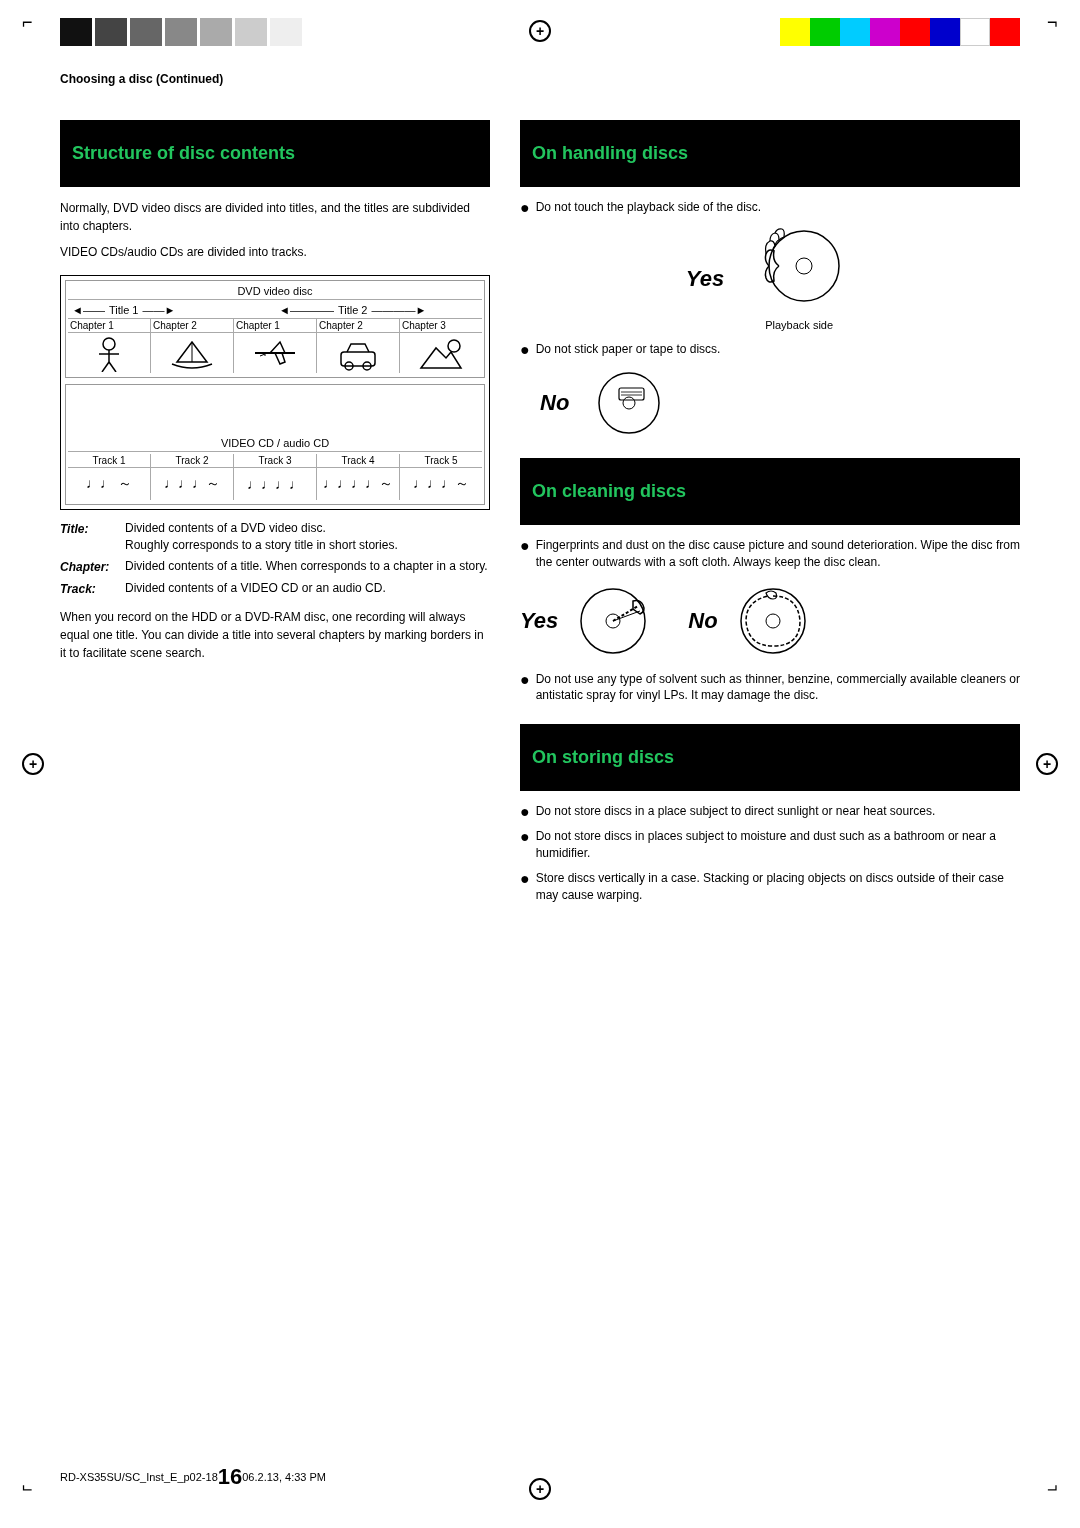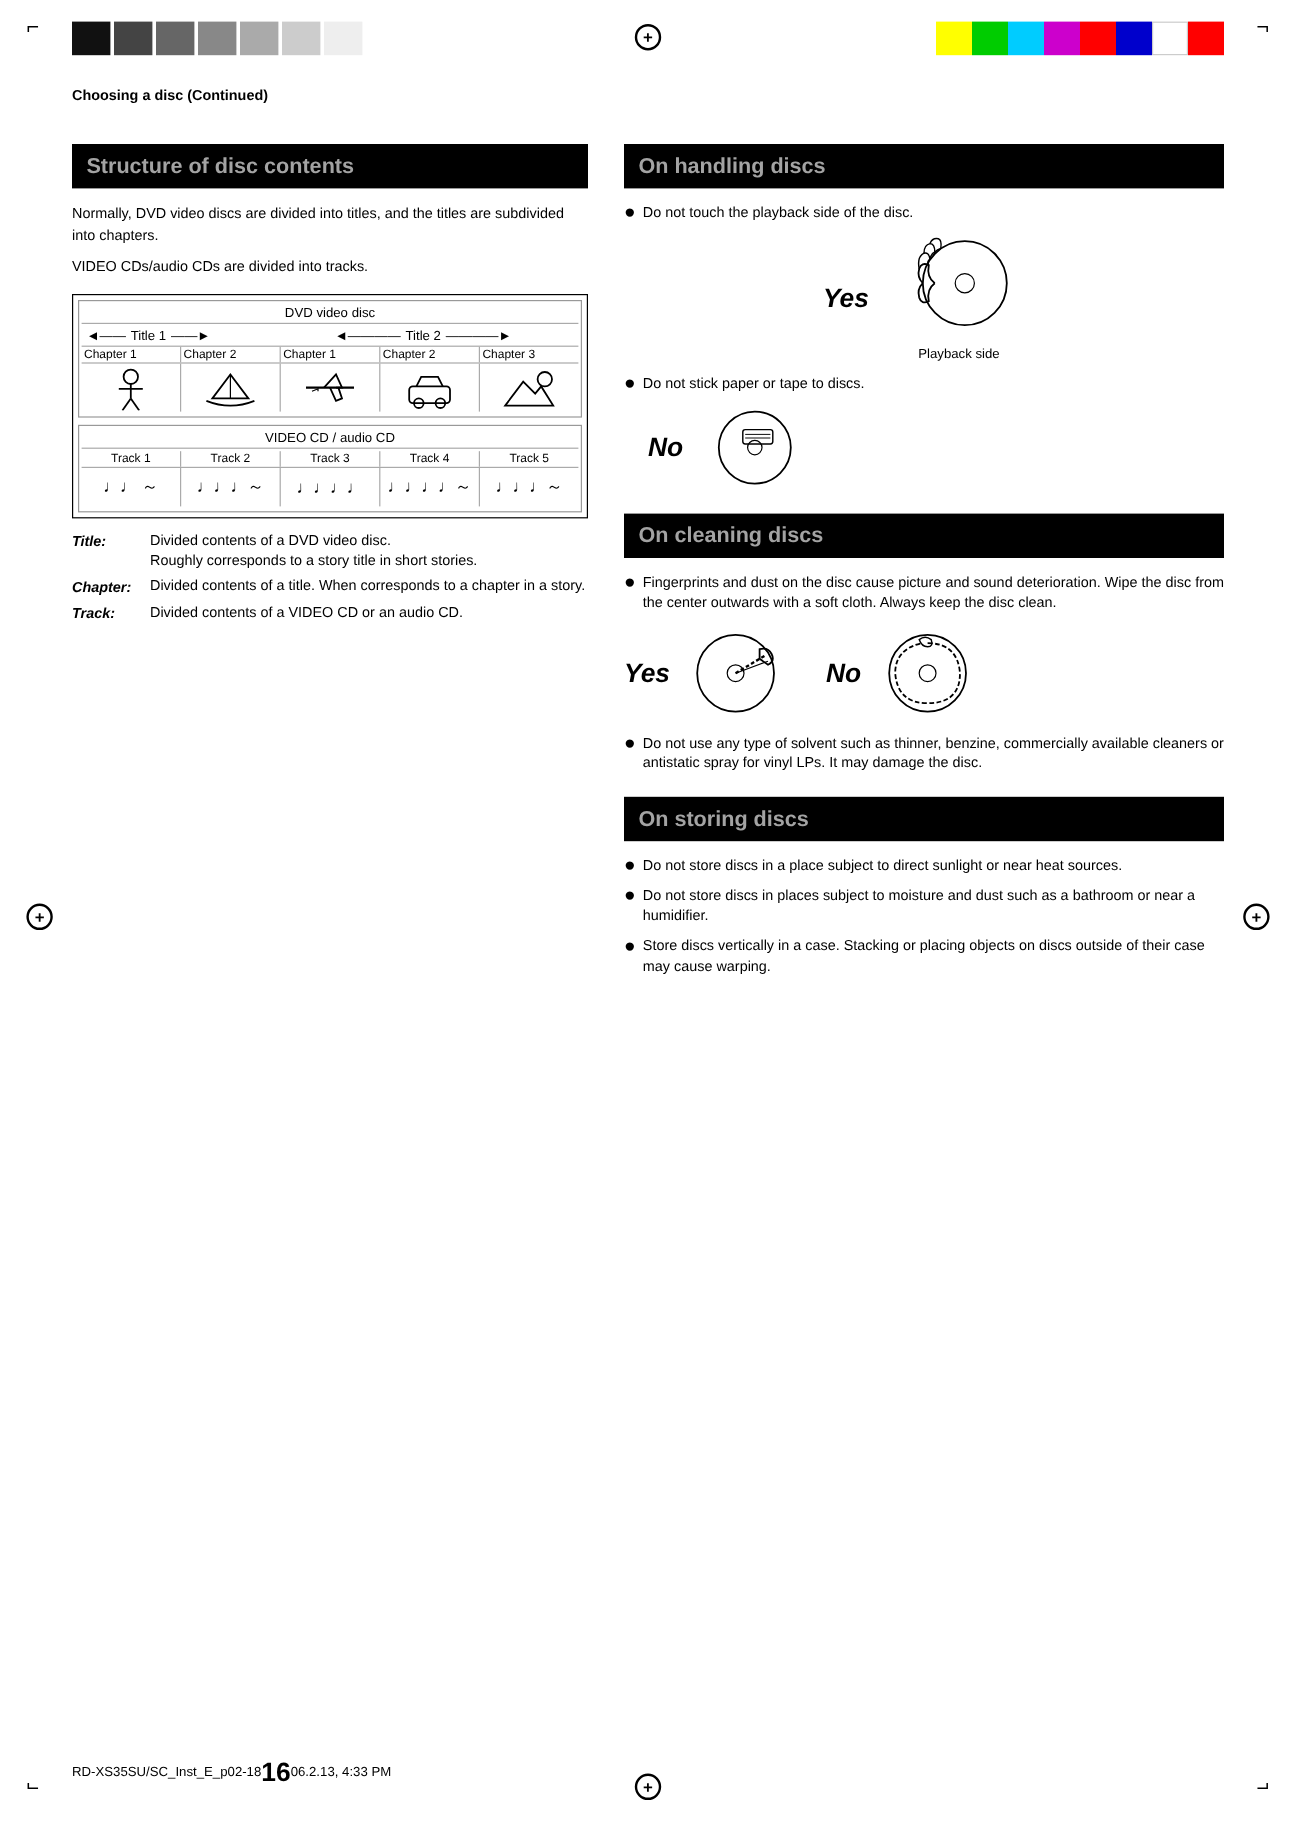--- a/index.html
+++ b/index.html
@@ -82,24 +82,24 @@
     }
 
     
     .right-column {
       flex: 1;
     }
 
     
     .section-header {
       background: #000;
-      color: #a3a3a3;
+      color: #22c55e;
       font-size: 18px;
       font-weight: bold;
-      padding: 8px 12px;
+      padding: 23px 12px;
       margin-bottom: 12px;
     }
 
     
     .disc-diagram {
       border: 1px solid #000;
       margin: 14px 0 10px 0;
       font-size: 11px;
       padding: 4px;
     }
@@ -157,20 +157,21 @@
     .vcd-disc-row {
       border: 1px solid #999;
       padding: 4px 2px;
     }
     .vcd-disc-label {
       text-align: center;
       font-size: 11px;
       margin-bottom: 2px;
       border-bottom: 1px solid #aaa;
       padding-bottom: 2px;
+      margin-top: 48px;
     }
     .tracks-header-row {
       display: flex;
       font-size: 10px;
       border-bottom: 1px solid #aaa;
     }
     .track-cell {
       flex: 1;
       border-right: 1px solid #aaa;
       padding: 1px 3px;
@@ -399,20 +400,21 @@
         <span class="def-term">Chapter:</span>
         <span class="def-desc">Divided contents of a title. When corresponds to a chapter in a story.</span>
       </div>
       <div class="def-row">
         <span class="def-term">Track:</span>
         <span class="def-desc">Divided contents of a VIDEO CD or an audio CD.</span>
       </div>
     </div>
 
 
+    <p class="body-text">When you record on the HDD or a DVD-RAM disc, one recording will always equal one title. You can divide a title into several chapters by marking borders in it to facilitate scene search.</p>
   </div>
 
   <div class="right-column">
 
     <div class="handling-section">
       <div class="section-header">On handling discs</div>
 
       <div class="bullet-item">
         <span class="bullet-dot">●</span>
         <span>Do not touch the playback side of the disc.</span>

